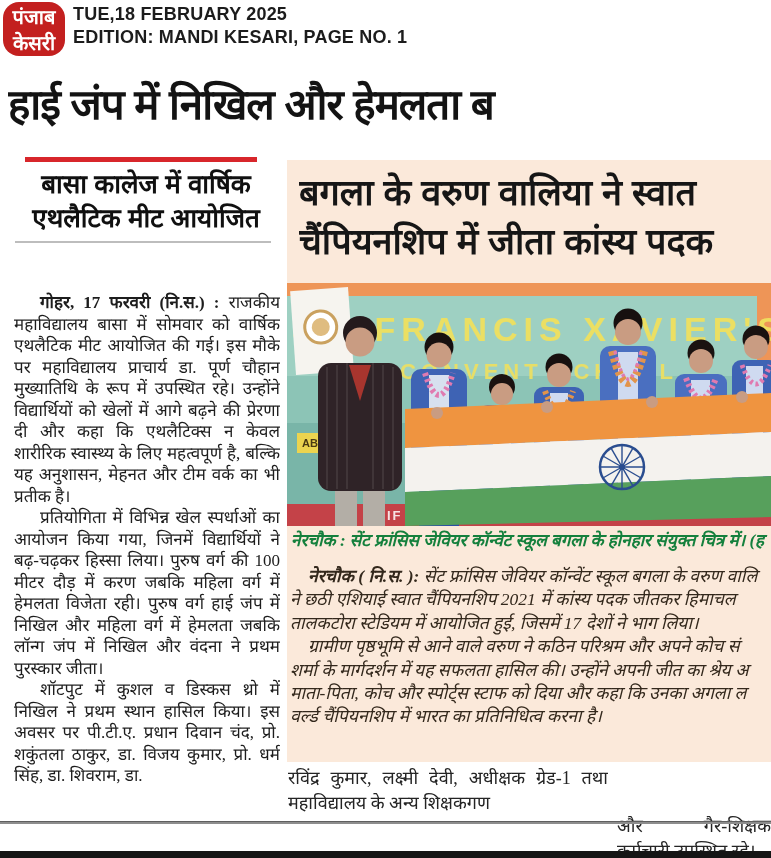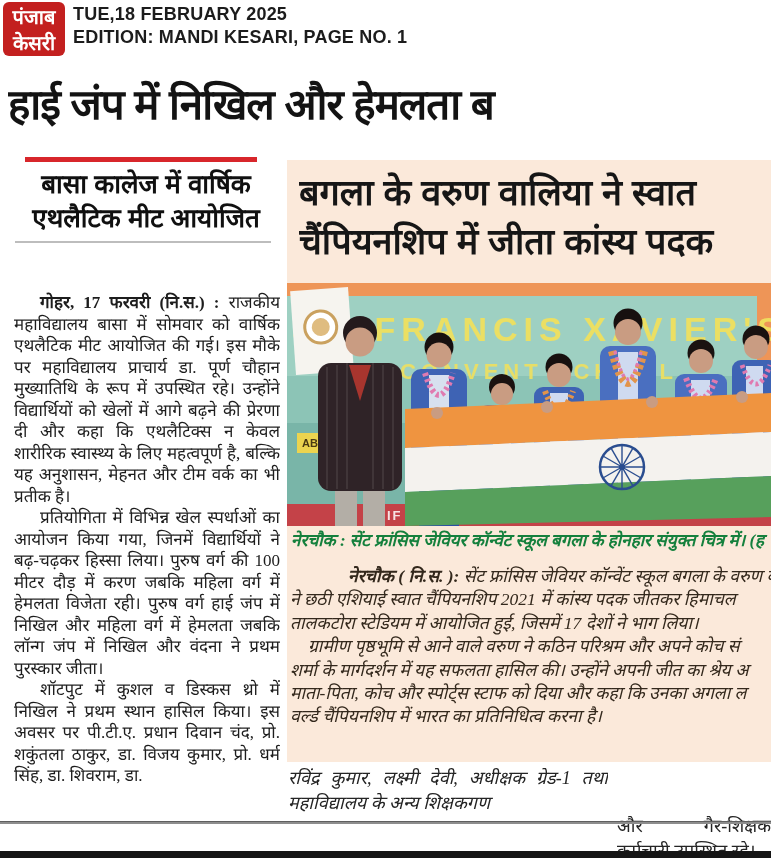--- a/index.html
+++ b/index.html
@@ -4,21 +4,21 @@
 <style>
   * { margin:0; padding:0; box-sizing:border-box; }
   html,body { background:#e8e8e8; }
   .page {
     position:relative; width:771px; height:858px; background:#ffffff;
     overflow:hidden; font-family:"Liberation Sans", sans-serif;
   }
   
   .logo {
     position:absolute; left:3px; top:2px; width:62px; height:54px;
-    background:#c3201f; border-radius:6px; color:#fff; text-align:center;
+    background:#c3201f; border-radius:16px; color:#fff; text-align:center;
     font-weight:bold; font-size:20px; line-height:26px; padding-top:2px;
   }
   .mh-line1 { position:absolute; left:73px; top:4px; font-size:18px; font-weight:bold; color:#1c1c1c; letter-spacing:.2px;text-align:right; }
   .mh-line2 { position:absolute; left:73px; top:27px; font-size:18px; font-weight:bold; color:#1c1c1c; letter-spacing:.2px; }
   
   .main-headline {
     position:absolute; left:8px; top:74px; width:763px; height:80px;
     font-size:42px; font-weight:800; color:#131313; white-space:nowrap;
     overflow:hidden; letter-spacing:-1px;
   }
@@ -48,26 +48,26 @@
     font-family:"Liberation Serif", serif; font-style:italic; font-weight:bold;
     font-size:17px; color:#15803d; white-space:nowrap;
   }
   .right-body {
     position:absolute; left:290px; top:565px; width:481px; height:192px; overflow:hidden;
     font-family:"Liberation Serif", serif; font-style:italic;
     font-size:17.5px; line-height:23.4px; color:#33281c;
   }
   .rline { white-space:nowrap; overflow:hidden; width:100%; }
   .rline.ind { text-indent:18px; }
-  .rline .dl { font-weight:bold; font-style:italic;margin-left:40px; }
+  .rline .dl { font-weight:bold; font-style:italic; }
   
   .cont-col1 {
     position:absolute; left:288px; top:766px; width:320px; height:52px; overflow:hidden;
     font-family:"Liberation Serif", serif; font-size:18px; line-height:25px;
-    color:#242424; text-align:justify;font-style:italic;
+    color:#242424; text-align:justify;
   }
   .cont-col2 {
     position:absolute; left:617px; top:766px; width:154px; height:52px; overflow:hidden;
     font-family:"Liberation Serif", serif; font-size:18px; line-height:25px;
     color:#242424; text-align:justify;margin-top:48px;
   }
   .rule-gray { position:absolute; left:0; top:821px; width:771px; height:3px; background:#8d8d8d; border-top:1px solid #5f5f5f; }
   .bar-black { position:absolute; left:0; top:851px; width:771px; height:7px; background:#151515; }
 </style>
 </head>

